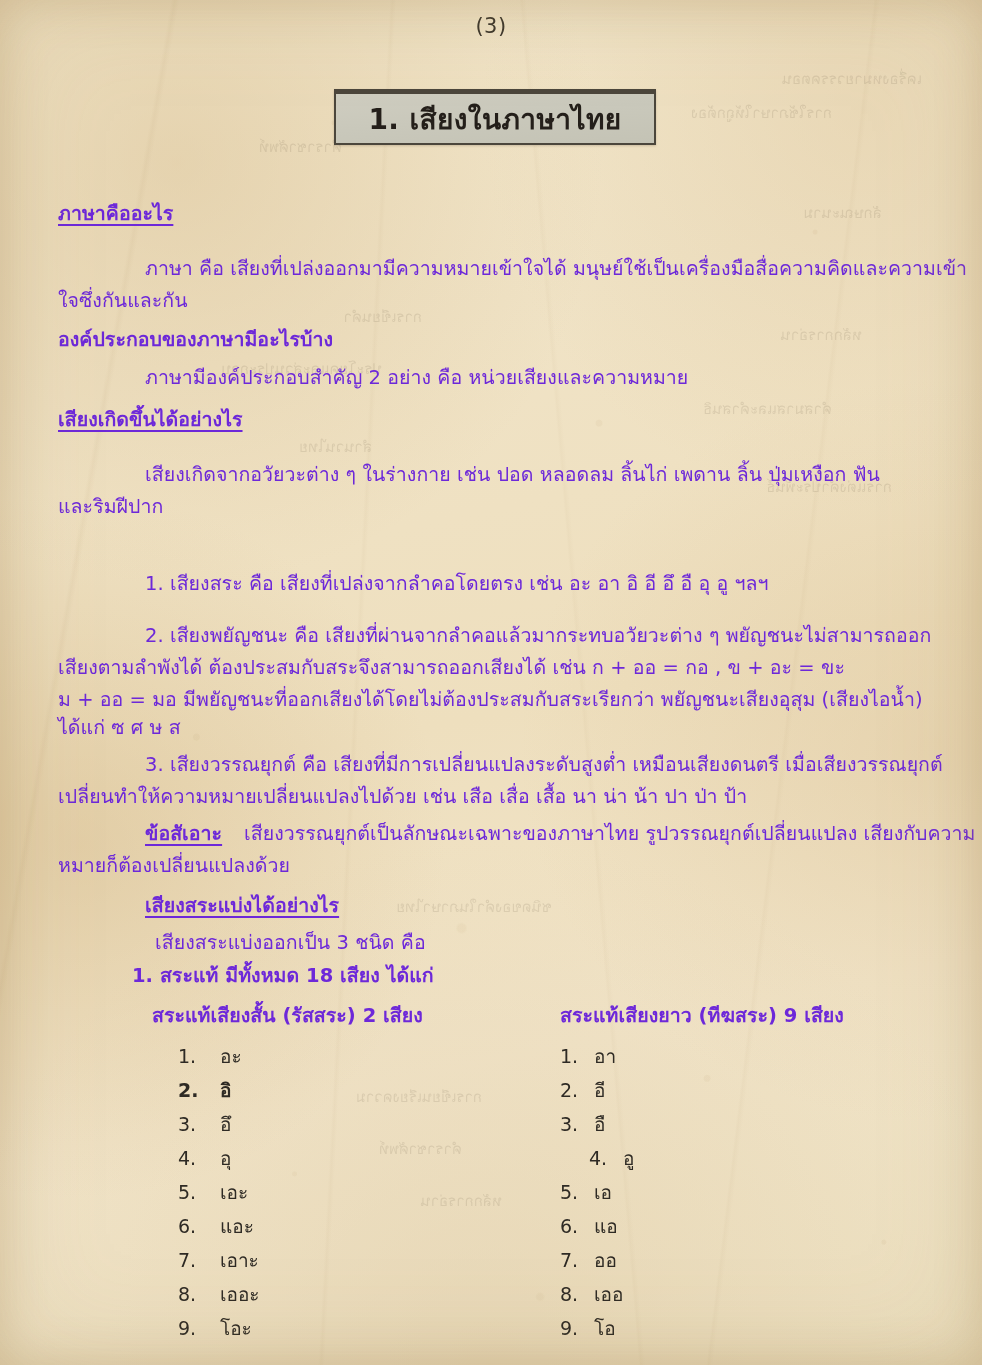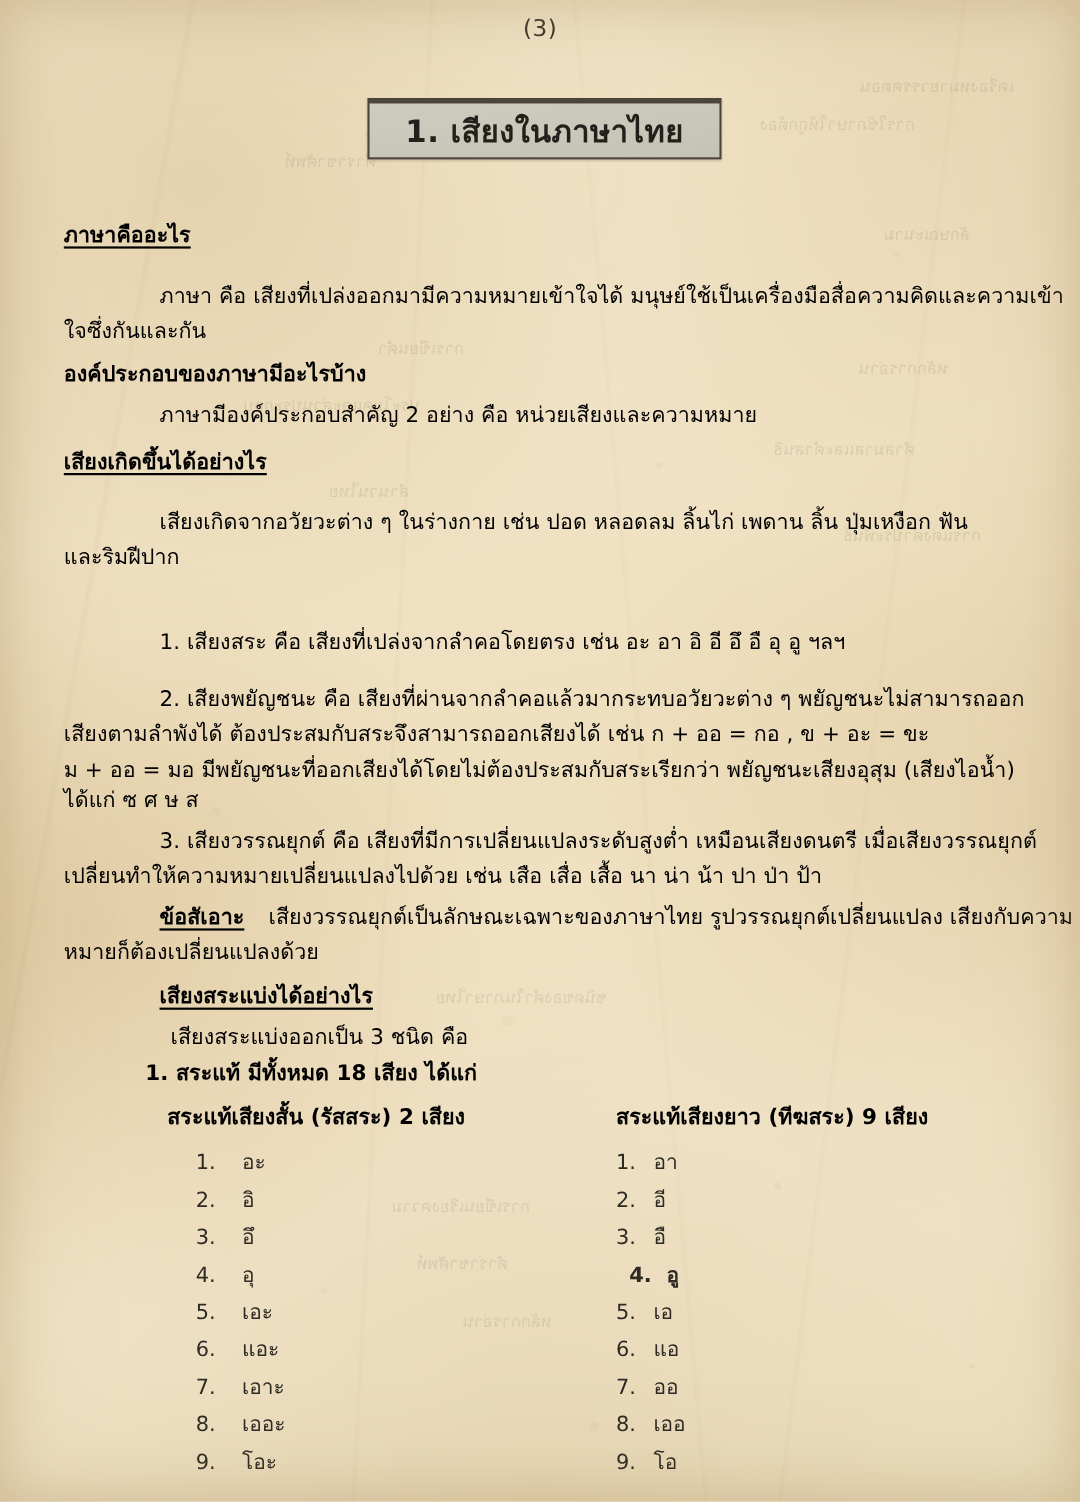--- a/index.html
+++ b/index.html
@@ -114,21 +114,21 @@
   .title-box-text {
     font-size: 28px;
     font-weight: bold;
     color: #241f1a;
     letter-spacing: .4px;
   }
 
   .txt {
     position: absolute;
     font-size: 19.5px;
-    color: #000000;
+    color: #6d28d9;
     white-space: nowrap;
     letter-spacing: .05px;
   }
   .b  { font-weight: bold; }
   .ul { text-decoration: underline; text-underline-offset: 4px; text-decoration-thickness: 2px; }
   .sp-l { display: inline-block; width: 22px; }
 
   
   .vrow {
     position: absolute;
@@ -199,33 +199,33 @@
   <div class="txt" style="left:58px; top:850px;">หมายก็ต้องเปลี่ยนแปลงด้วย</div>
 
   <div class="txt b ul" style="left:145px; top:890px;">เสียงสระแบ่งได้อย่างไร</div>
   <div class="txt" style="left:155px; top:927px;">เสียงสระแบ่งออกเป็น 3 ชนิด คือ</div>
   <div class="txt b" style="left:132px; top:960px;">1.  สระแท้ มีทั้งหมด 18 เสียง ได้แก่</div>
 
   <div class="txt b" style="left:152px; top:1000px;">สระแท้เสียงสั้น (รัสสระ) 2 เสียง</div>
   <div class="txt b" style="left:560px; top:1000px;">สระแท้เสียงยาว (ทีฆสระ) 9 เสียง</div>
 
   <div class="vrow" style="left:178px; top:1041px;"><span class="vnum">1.</span><span>อะ</span></div>
-  <div class="vrow" style="left:178px; top:1075px;"><span class="vnum">2.</span><span>อิ</span></div>
+  <div class="vrow" style="left:178px; top:1075px;font-weight:bold;"><span class="vnum">2.</span><span>อิ</span></div>
   <div class="vrow" style="left:178px; top:1109px;"><span class="vnum">3.</span><span>อึ</span></div>
   <div class="vrow" style="left:178px; top:1143px;"><span class="vnum">4.</span><span>อุ</span></div>
   <div class="vrow" style="left:178px; top:1177px;"><span class="vnum">5.</span><span>เอะ</span></div>
   <div class="vrow" style="left:178px; top:1211px;"><span class="vnum">6.</span><span>แอะ</span></div>
   <div class="vrow" style="left:178px; top:1245px;"><span class="vnum">7.</span><span>เอาะ</span></div>
   <div class="vrow" style="left:178px; top:1279px;"><span class="vnum">8.</span><span>เออะ</span></div>
   <div class="vrow" style="left:178px; top:1313px;"><span class="vnum">9.</span><span>โอะ</span></div>
 
   <div class="vrow" style="left:560px; top:1041px;"><span class="vnum-r">1.</span><span>อา</span></div>
   <div class="vrow" style="left:560px; top:1075px;"><span class="vnum-r">2.</span><span>อี</span></div>
   <div class="vrow" style="left:560px; top:1109px;"><span class="vnum-r">3.</span><span>อื</span></div>
-  <div class="vrow" style="left:572px; top:1143px;font-weight:bold;"><span class="vnum-r">4.</span><span>อู</span></div>
+  <div class="vrow" style="left:589px; top:1143px;"><span class="vnum-r">4.</span><span>อู</span></div>
   <div class="vrow" style="left:560px; top:1177px;"><span class="vnum-r">5.</span><span>เอ</span></div>
   <div class="vrow" style="left:560px; top:1211px;"><span class="vnum-r">6.</span><span>แอ</span></div>
   <div class="vrow" style="left:560px; top:1245px;"><span class="vnum-r">7.</span><span>ออ</span></div>
   <div class="vrow" style="left:560px; top:1279px;"><span class="vnum-r">8.</span><span>เออ</span></div>
   <div class="vrow" style="left:560px; top:1313px;"><span class="vnum-r">9.</span><span>โอ</span></div>
 
 </div>
 
 <div id="vignette"></div>
 

